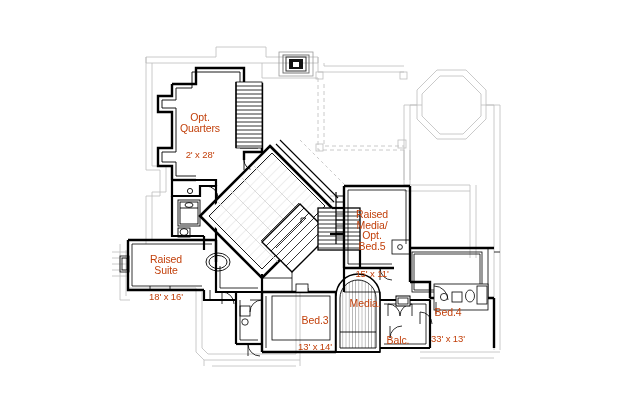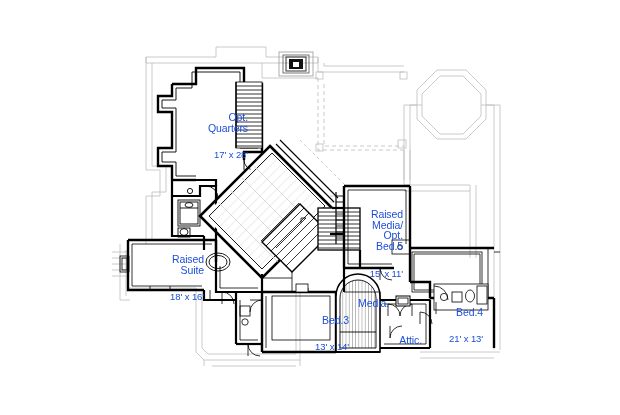--- a/index.html
+++ b/index.html
@@ -22,23 +22,23 @@
   #plan-svg {
     position: absolute;
     left: 0;
     top: 0;
     width: 620px;
     height: 415px;
     display: block;
   }
   .room-label {
     position: absolute;
-    text-align: right;
+    text-align: center;
     font-family: "Liberation Sans", sans-serif;
-    color: #1d4ed8;
+    color: #c2410c;
     line-height: 1.04;
     white-space: pre-line;
     letter-spacing: -0.1px;
     user-select: none;
   }
   .rl-name {
     display: block;
     font-size: 10.5px;
   }
   .rl-dim {
@@ -360,48 +360,48 @@
       <path d="M380,292 L380,300"></path>
       <path d="M344,292 L380,292"></path>
       <path d="M262,344 L262,352"></path>
     </g>
 
   </svg>
 
   <div class="room-label lbl-opt-quarters">
     <span class="rl-name">Opt.
 Quarters</span>
-    <span class="rl-dim">17' x 28'</span>
+    <span class="rl-dim">2' x 28'</span>
   </div>
 
   <div class="room-label lbl-raised-suite">
     <span class="rl-name">Raised
 Suite</span>
     <span class="rl-dim">18' x 16'</span>
   </div>
 
   <div class="room-label lbl-raised-media">
     <span class="rl-name">Raised
 Media/
 Opt.
 Bed.5</span>
     <span class="rl-dim">15' x 11'</span>
   </div>
 
   <div class="room-label lbl-bed4">
     <span class="rl-name">Bed.4</span>
-    <span class="rl-dim">21' x 13'</span>
+    <span class="rl-dim">33' x 13'</span>
   </div>
 
   <div class="room-label lbl-bed3">
     <span class="rl-name">Bed.3</span>
     <span class="rl-dim">13' x 14'</span>
   </div>
 
   <div class="room-label lbl-balc">
     <span class="rl-name">Media.</span>
   </div>
 
   <div class="room-label lbl-attic">
-    <span class="rl-name">Attic.</span>
+    <span class="rl-name">Balc.</span>
   </div>
 
 </div>
 
 </body></html>

